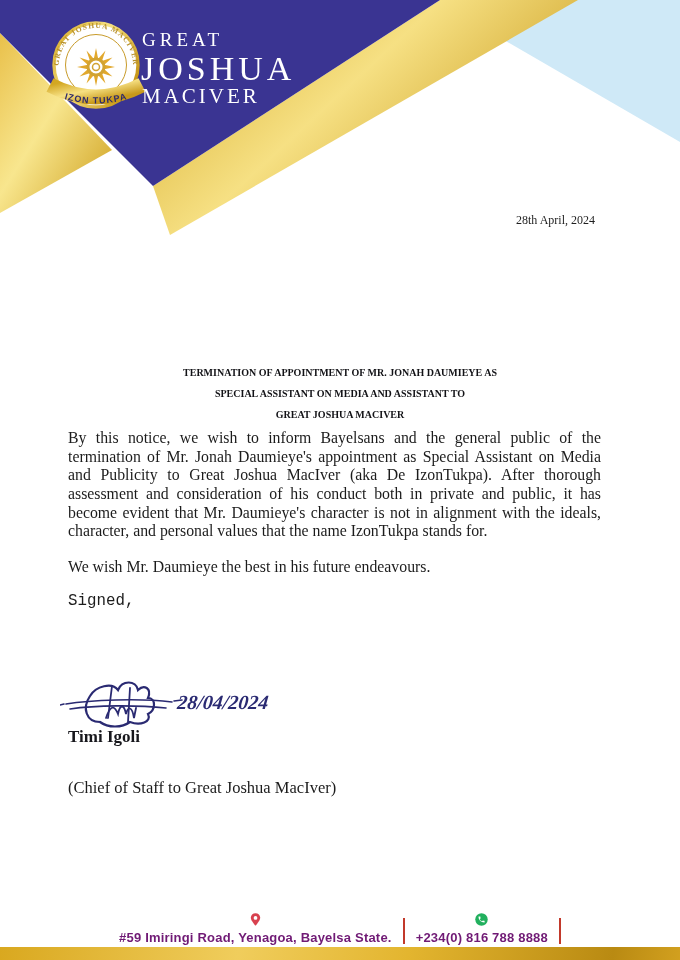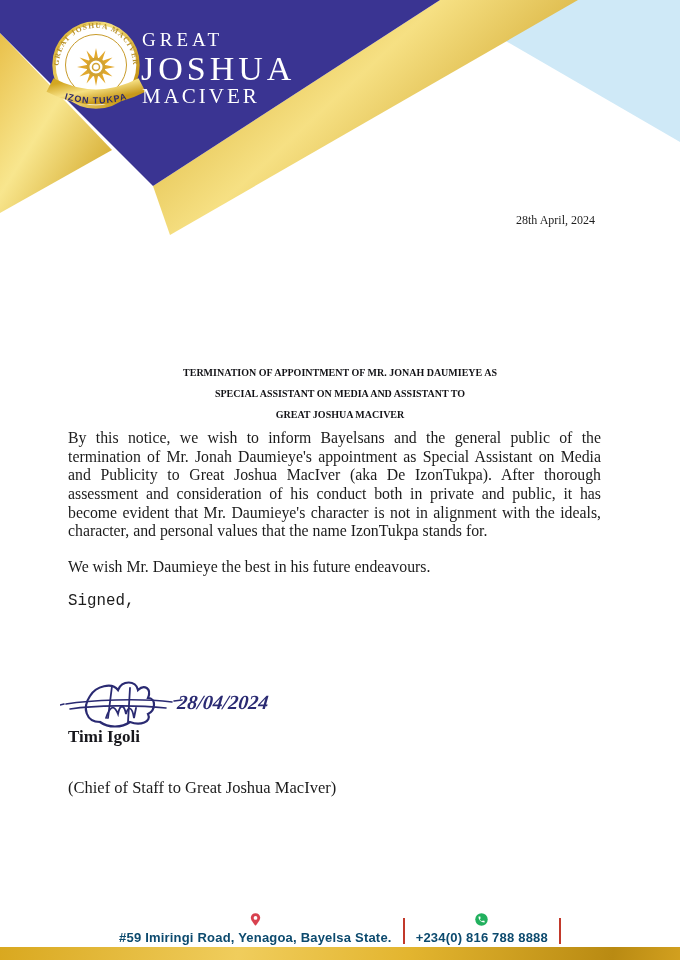--- a/index.html
+++ b/index.html
@@ -16,21 +16,21 @@
   .body-text p{margin:0 12px 17px 0;}
   .body-text p.p2{margin-bottom:24px;}
   .body-text p.p3{margin-bottom:16px;text-align:left;}
   .signed{text-align:left;font-family:Liberation Mono, monospace;}
   .signature-svg{position:absolute;left:60px;top:678px;}
   .sig-name{position:absolute;left:68px;top:727px;font-size:17px;font-weight:bold;color:#17171c;}
   .sig-role{position:absolute;left:68px;top:748px;font-size:16.5px;color:#1c1c1c;margin-top:30px;}
   .footer{position:absolute;left:0;right:0;bottom:15px;display:flex;justify-content:center;
         align-items:flex-end;gap:11px;font-family:"Liberation Sans", sans-serif;}
   .contact-item{display:flex;flex-direction:column;align-items:center;gap:3px;}
-  .contact-item .txt{font-size:13px;font-weight:bold;color:#0c4a6e;letter-spacing:0.2px;white-space:nowrap;}
+  .contact-item .txt{font-size:13px;font-weight:bold;color:#701a75;letter-spacing:0.2px;white-space:nowrap;}
   .sep{width:2px;height:26px;background:#c2392b;margin-bottom:1px;}
   .gold-bar{position:absolute;left:0;right:0;bottom:0;height:13px;
         background:linear-gradient(100deg,#d9a81f 0%,#f0cd5c 35%,#e3b52f 60%,#b98a12 90%,#d2a01f 100%);}
 </style>
 </head>
 <body>
 
 <div class="page">
 
   <svg class="header-art" width="680" height="246" viewBox="0 0 680 246">

